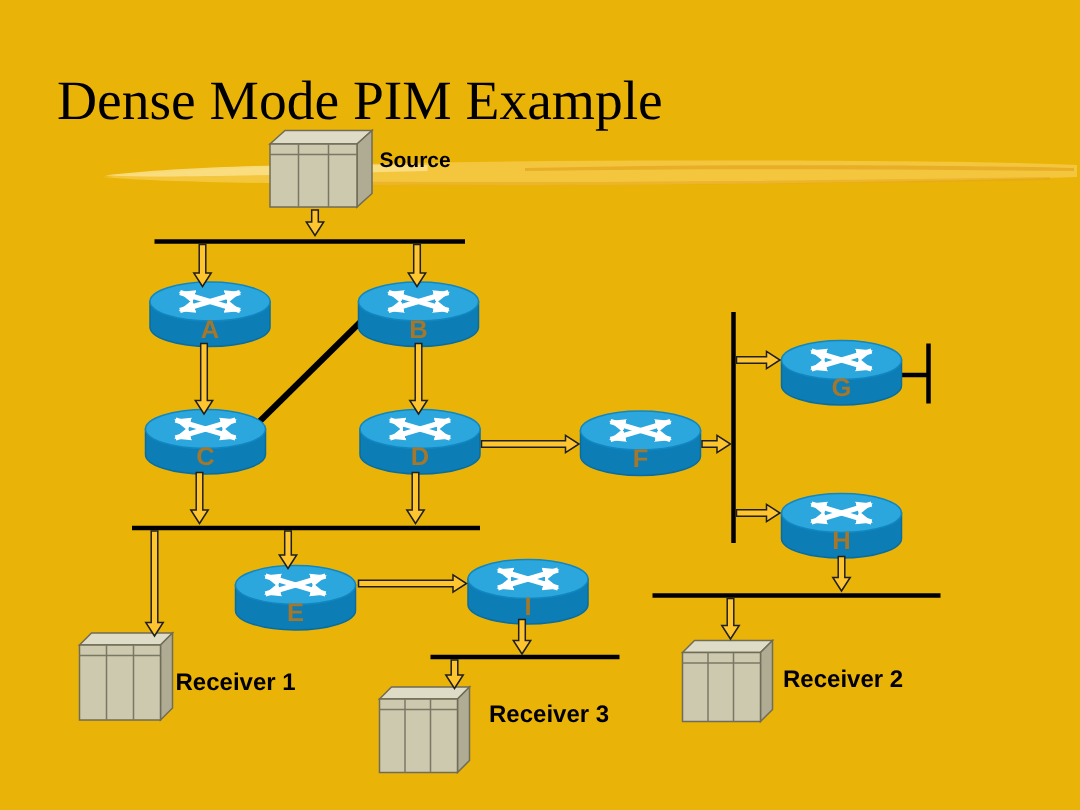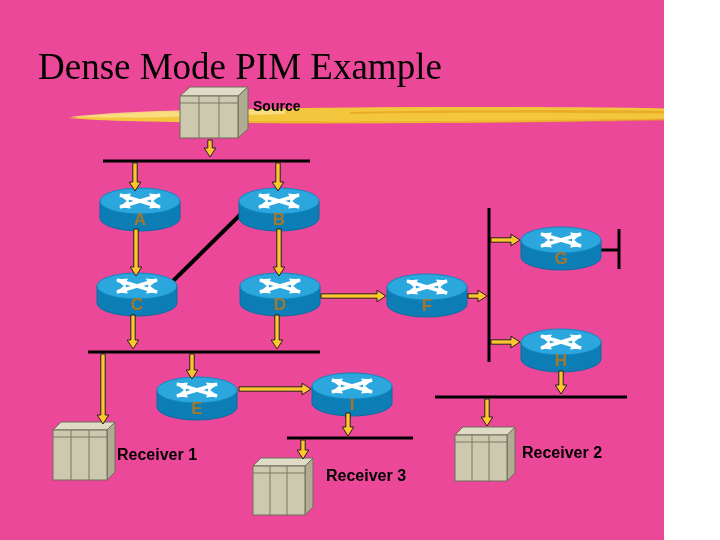--- a/index.html
+++ b/index.html
@@ -1,16 +1,16 @@
 <!DOCTYPE html>
 <html><head>
 <meta charset="utf-8">
 <style>
   html,body{margin:0;padding:0;background:#ffffff;}
-  .slide{position:relative;width:664px;height:540px;background:#ec4899;overflow:hidden;
+  .slide{position:relative;width:720px;height:540px;background:#eab308;overflow:hidden;
          font-family:"Liberation Sans",sans-serif;}
   svg{display:block;}
   .title-text{font-family:"Liberation Serif",serif;font-size:37px;fill:#000000;}
   .host-label{font-family:"Liberation Sans",sans-serif;font-weight:bold;font-size:16px;fill:#000000;}
   .source-label{font-family:"Liberation Sans",sans-serif;font-weight:bold;font-size:14px;fill:#000000;}
   .rlabel{font-family:"Liberation Sans",sans-serif;font-weight:bold;font-size:17px;fill:#A5772B;
           text-anchor:middle;}
   .seg{stroke:#000000;stroke-width:3;}
 </style>
 </head>

